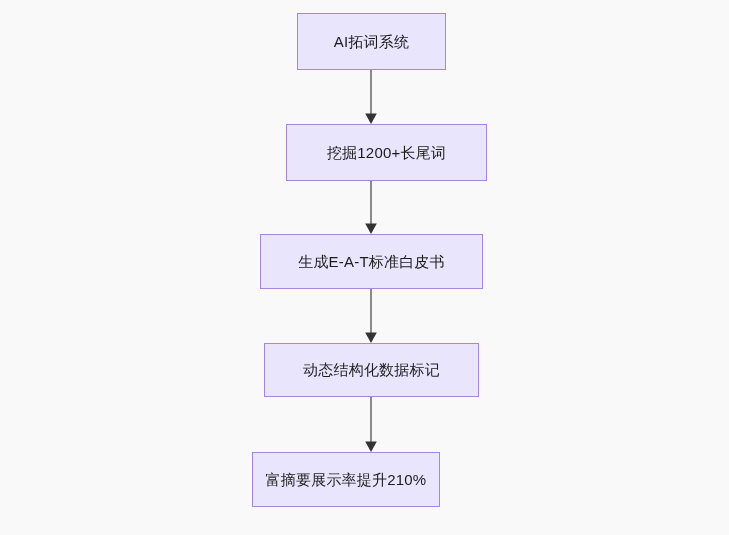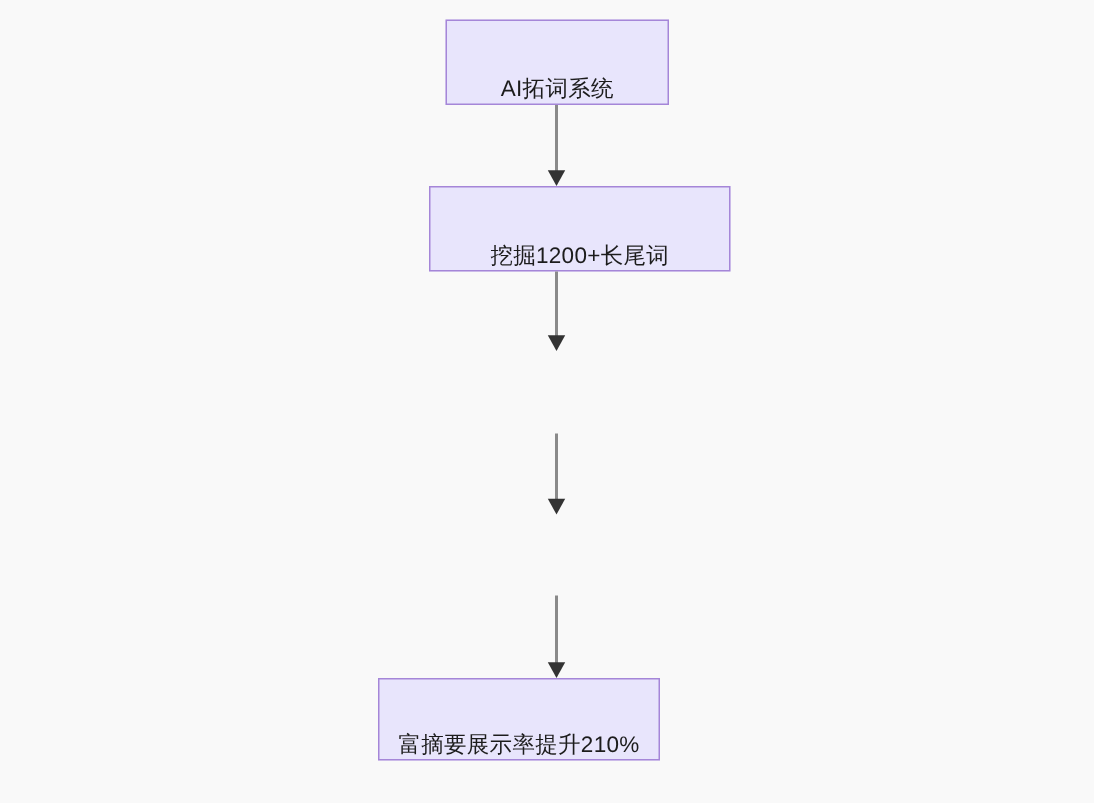--- a/index.html
+++ b/index.html
@@ -18,21 +18,21 @@
     position: relative;
     width: 729px;
     height: 535px;
   }
   .node {
     position: absolute;
     box-sizing: border-box;
     background: #e8e5fc;
     border: 1.4px solid #a586d8;
     display: flex;
-    align-items: flex-end;
+    align-items: center;
     justify-content: center;
     color: #1c1c1c;
     font-size: 15px;
     letter-spacing: 0.2px;
     line-height: 1.2;
     white-space: nowrap;
   }
   .node-label {
     display: block;
   }
@@ -66,28 +66,34 @@
     <span class="node-label">挖掘1200+长尾词</span>
   </div>
 
   <div class="edge" style="left:360px; top:181px; height:53px;">
     <svg width="22" height="53" viewBox="0 0 22 53">
       <line x1="11" y1="0" x2="11" y2="44" stroke="#8a8a8a" stroke-width="2"></line>
       <polygon points="11,53 5.2,42.5 16.8,42.5" fill="#333333"></polygon>
     </svg>
   </div>
 
+  <div class="node" style="left:260px; top:234px; width:223px; height:55px;">
+    <span class="node-label">生成E-A-T标准白皮书</span>
+  </div>
 
   <div class="edge" style="left:360px; top:289px; height:54px;">
     <svg width="22" height="54" viewBox="0 0 22 54">
       <line x1="11" y1="0" x2="11" y2="45" stroke="#8a8a8a" stroke-width="2"></line>
       <polygon points="11,54 5.2,43.5 16.8,43.5" fill="#333333"></polygon>
     </svg>
   </div>
 
+  <div class="node" style="left:264px; top:343px; width:215px; height:54px;">
+    <span class="node-label">动态结构化数据标记</span>
+  </div>
 
   <div class="edge" style="left:360px; top:397px; height:55px;">
     <svg width="22" height="55" viewBox="0 0 22 55">
       <line x1="11" y1="0" x2="11" y2="46" stroke="#8a8a8a" stroke-width="2"></line>
       <polygon points="11,55 5.2,44.5 16.8,44.5" fill="#333333"></polygon>
     </svg>
   </div>
 
   <div class="node" style="left:252px; top:452px; width:188px; height:55px;">
     <span class="node-label">富摘要展示率提升210%</span>

